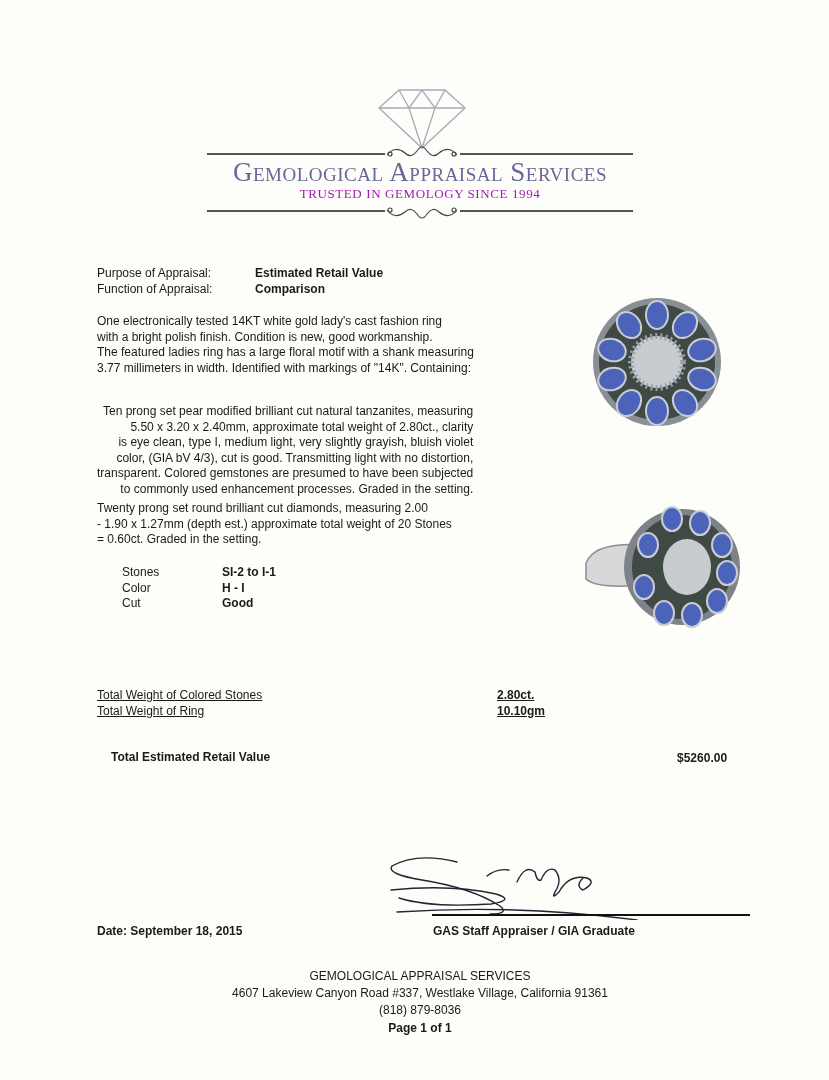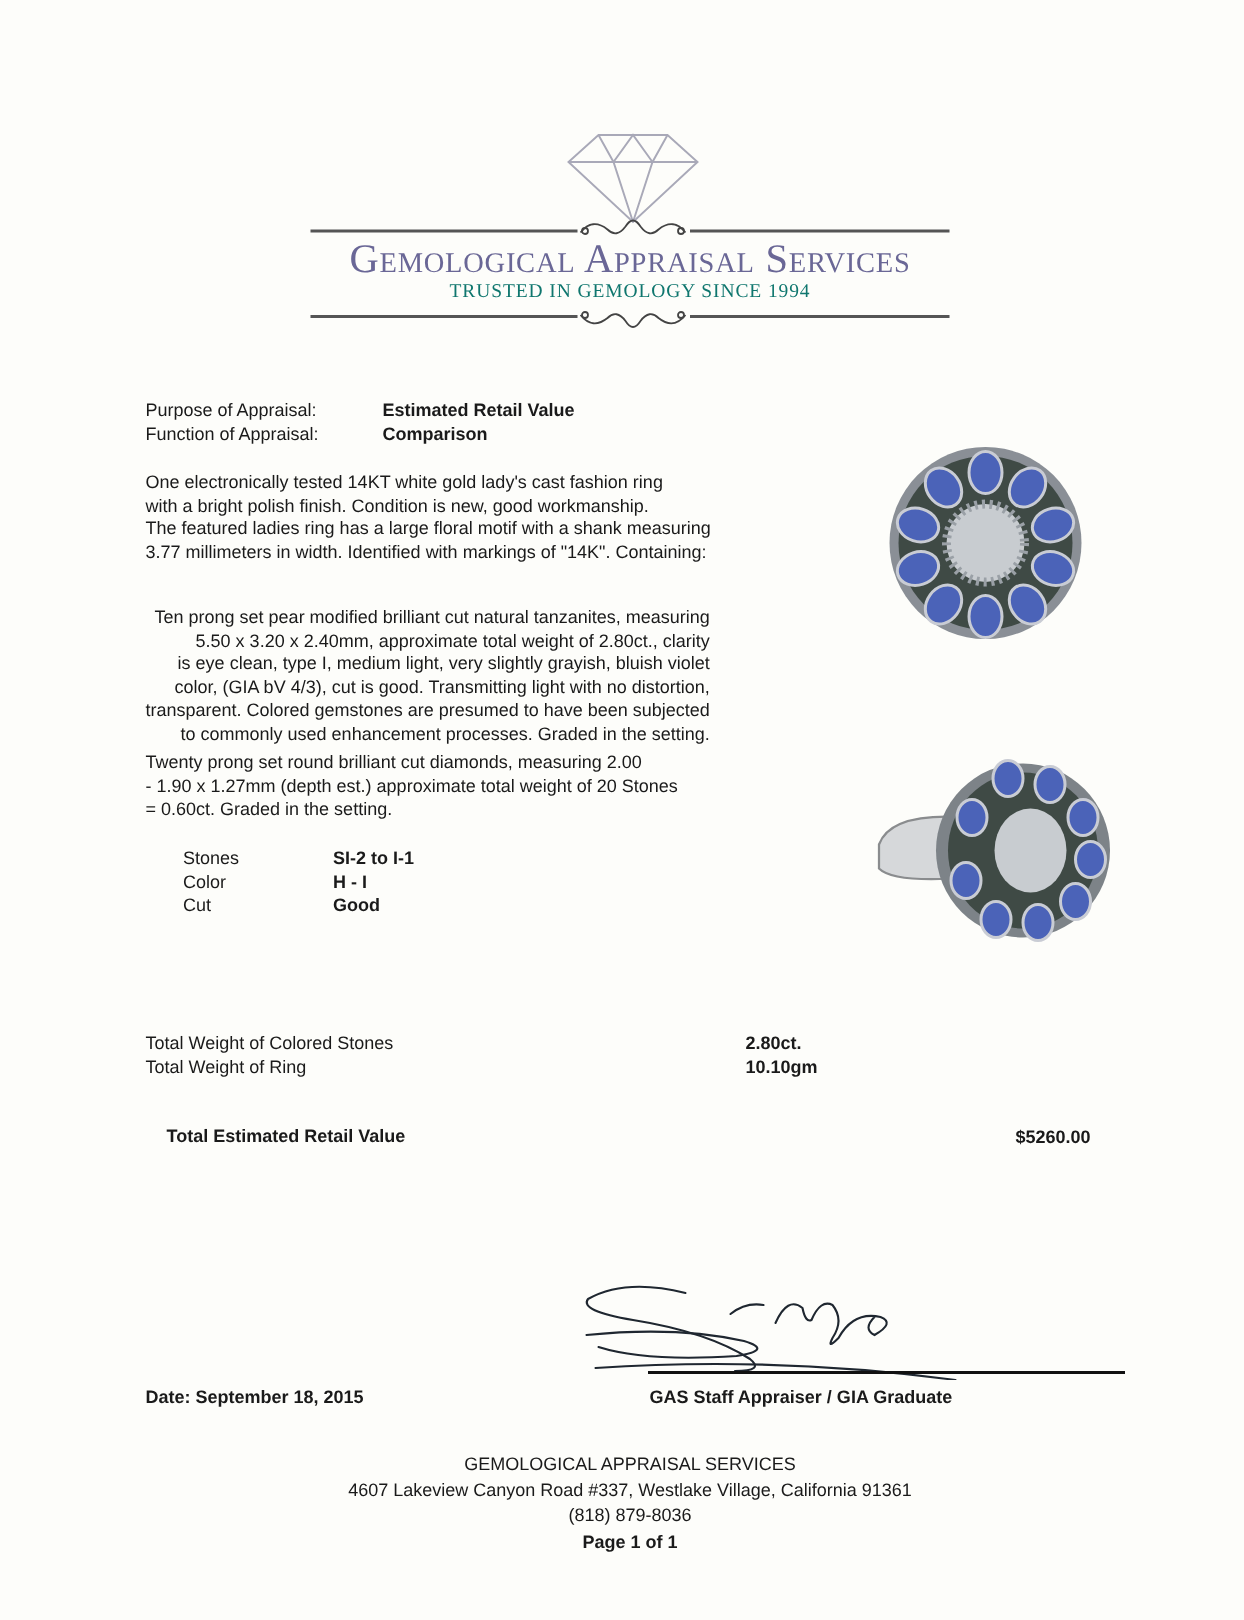--- a/index.html
+++ b/index.html
@@ -25,34 +25,34 @@
     left: 200px; top: 157px; width: 440px; text-align: center;
     font-family: "Liberation Serif", serif;
     font-size: 27px; letter-spacing: 0.5px;
     color: #6a6796;
     font-variant: small-caps;
   }
   .brand-tag {
     left: 200px; top: 186px; width: 440px; text-align: center;
     font-family: "Liberation Serif", serif;
     font-size: 13px; letter-spacing: 0.6px;
-    color: #0f766e;
+    color: #a21caf;
   }
   .txt { font-size: 12px; line-height: 15.6px; white-space: nowrap; }
   .b { font-weight: bold; }
   .row { display: flex; }
   .purpose { left: 97px; top: 266px; }
   .purpose .lbl { width: 158px; }
   .para { left: 97px; white-space: pre-line; }
   .p1 { top: 314px; }
   .p2 { top: 404px; text-align: right; }
   .p3 { top: 501px; }
   .grading { left: 122px; top: 565px; }
   .grading .lbl { width: 100px; }
-  .totals { left: 97px; top: 688px; }
+  .totals { left: 97px; top: 688px; text-decoration: underline; }
   .totals .lbl { width: 400px; }
   .totals .val { width: 50px; text-align: left; }
   .retail-label { left: 111px; top: 750px; }
   .retail-value { left: 677px; top: 751px; }
   .retail-value span + span { }
   .date { left: 97px; top: 924px; }
   .sig { left: 387px; top: 850px; width: 280px; height: 70px; }
   .sig-line { left: 432px; top: 914px; width: 318px; height: 1.5px; background: #111; }
   .appraiser { left: 433px; top: 924px; }
   .footer { left: 190px; width: 460px; text-align: center; }

